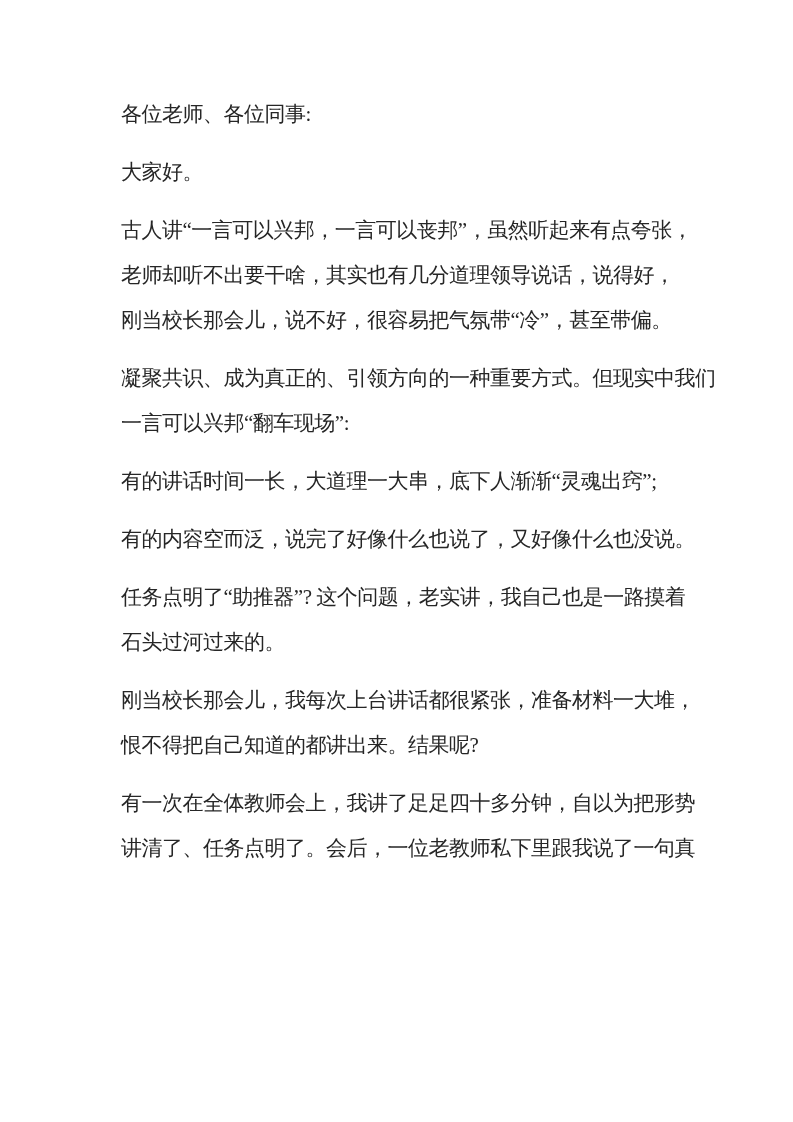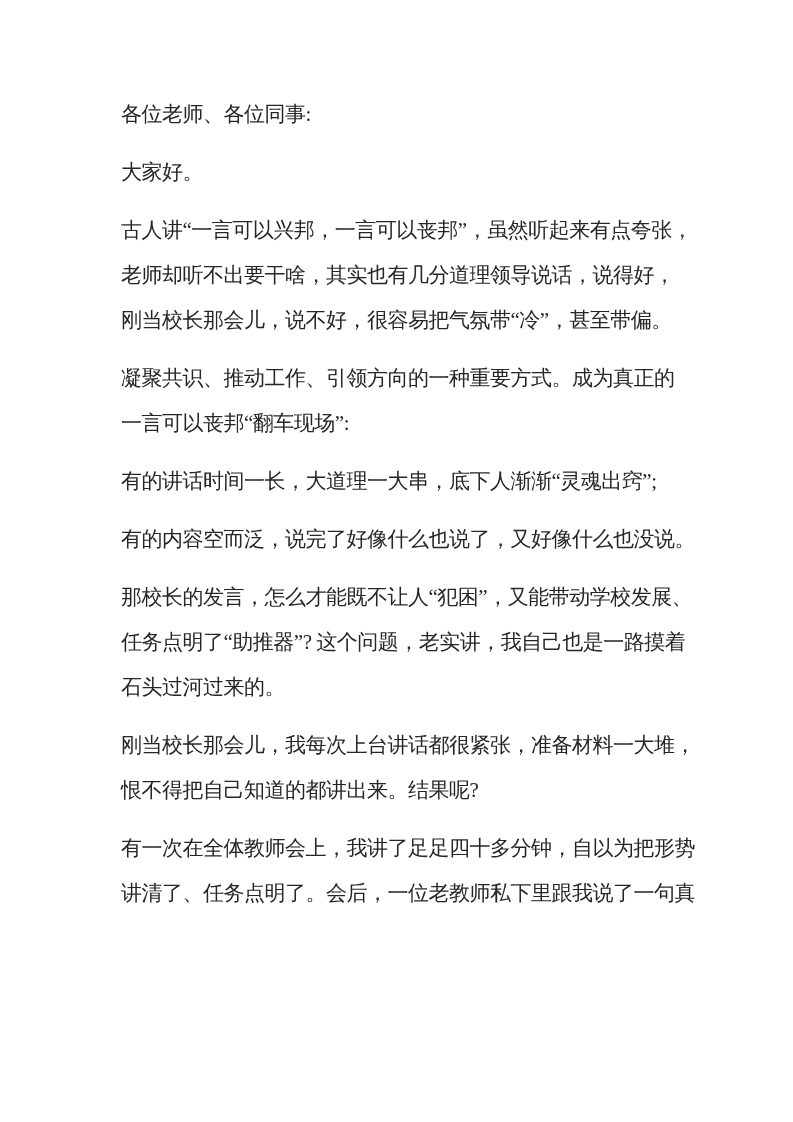--- a/index.html
+++ b/index.html
@@ -43,31 +43,30 @@
       </div>
       <div class="paragraph">
         <div class="text-line">大家好。</div>
       </div>
       <div class="paragraph">
         <div class="text-line">古人讲“一言可以兴邦，一言可以丧邦”，虽然听起来有点夸张，</div>
         <div class="text-line">老师却听不出要干啥，其实也有几分道理领导说话，说得好，</div>
         <div class="text-line">刚当校长那会儿，说不好，很容易把气氛带“冷”，甚至带偏。</div>
       </div>
       <div class="paragraph">
-        <div class="text-line">凝聚共识、推动工作、引领方向的一种重要方式。成为真正的</div>
-        <div class="text-line">一言可以丧邦“翻车现场”:</div>
+        <div class="text-line">凝聚共识、成为真正的、引领方向的一种重要方式。但现实中我们</div>
+        <div class="text-line">一言可以兴邦“翻车现场”:</div>
       </div>
       <div class="paragraph">
         <div class="text-line">有的讲话时间一长，大道理一大串，底下人渐渐“灵魂出窍”;</div>
       </div>
       <div class="paragraph">
         <div class="text-line">有的内容空而泛，说完了好像什么也说了，又好像什么也没说。</div>
       </div>
       <div class="paragraph">
-        <div class="text-line">那校长的发言，怎么才能既不让人“犯困”，又能带动学校发展、</div>
         <div class="text-line">任务点明了“助推器”? 这个问题，老实讲，我自己也是一路摸着</div>
         <div class="text-line">石头过河过来的。</div>
       </div>
       <div class="paragraph">
         <div class="text-line">刚当校长那会儿，我每次上台讲话都很紧张，准备材料一大堆，</div>
         <div class="text-line">恨不得把自己知道的都讲出来。结果呢?</div>
       </div>
       <div class="paragraph">
         <div class="text-line">有一次在全体教师会上，我讲了足足四十多分钟，自以为把形势</div>
         <div class="text-line">讲清了、任务点明了。会后，一位老教师私下里跟我说了一句真</div>

